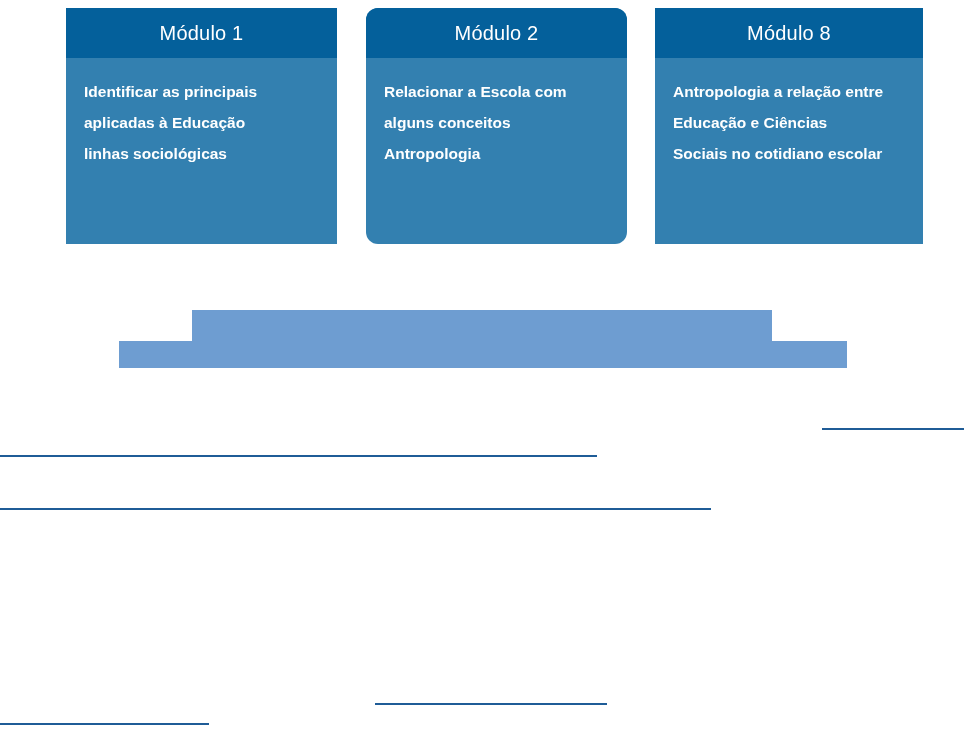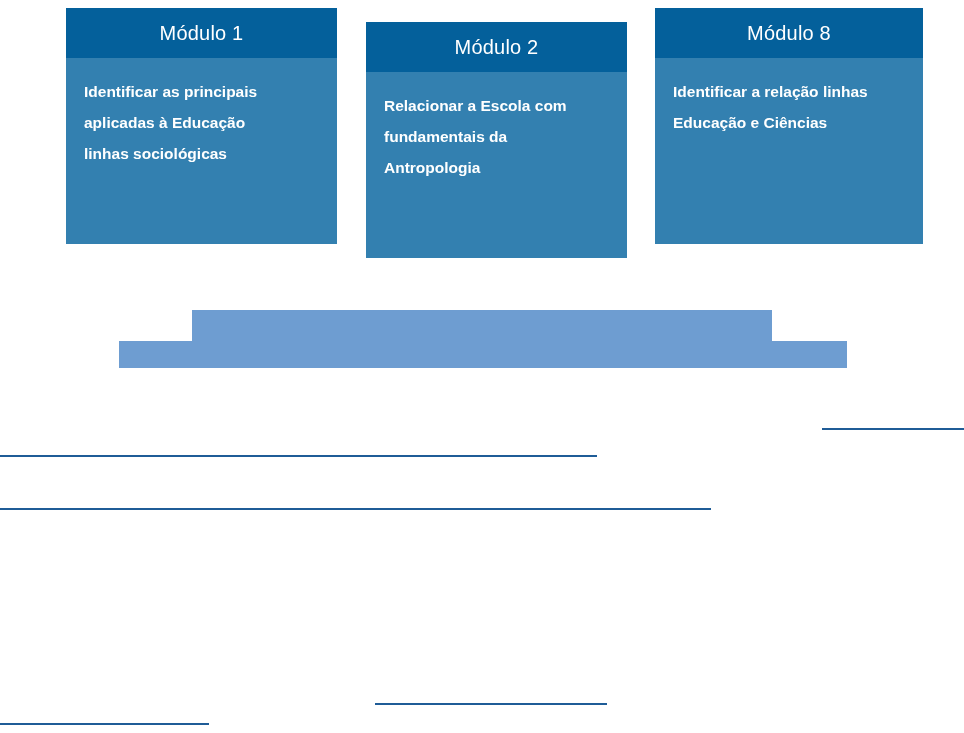--- a/index.html
+++ b/index.html
@@ -72,38 +72,39 @@
     <div class="card-header" style="background: rgb(4, 96, 155); color: rgb(255, 255, 255);">
       <span>Módulo 1</span>
     </div>
     <div class="card-body" style="color: rgb(255, 255, 255);">
       <span class="ln">Identificar as principais</span>
       <span class="ln">aplicadas à Educação</span>
       <span class="ln">linhas sociológicas</span>
     </div>
   </div>
 
-  <div class="card" id="card-1" style="left: 366px; top: 22px; width: 261px; height: 236px; background: rgb(51, 128, 176);">
+  <div class="card" id="card-1" style="left: 366px; top: 8px; width: 261px; height: 236px; background: rgb(51, 128, 176); border-radius: 12px;">
     <div class="card-header" style="background: rgb(4, 96, 155); color: rgb(255, 255, 255);">
       <span>Módulo 2</span>
     </div>
     <div class="card-body" style="color: #ffffff;">
       <span class="ln">Relacionar a Escola com</span>
-      <span class="ln">fundamentais da</span>
+      <span class="ln">alguns conceitos</span>
       <span class="ln">Antropologia</span>
     </div>
   </div>
 
   <div class="card" id="card-2" style="left: 655px; top: 8px; width: 268px; height: 236px; background: rgb(51, 128, 176);">
     <div class="card-header" style="background: rgb(4, 96, 155); color: rgb(255, 255, 255);">
       <span>Módulo 8</span>
     </div>
     <div class="card-body" style="color: rgb(255, 255, 255);">
-      <span class="ln">Identificar a relação linhas</span>
+      <span class="ln">Antropologia a relação entre</span>
       <span class="ln">Educação e Ciências</span>
+      <span class="ln">Sociais no cotidiano escolar</span>
     </div>
   </div>
 
   <div class="hl-bar" id="hl-0" style="left: 192px; top: 310px; width: 580px; height: 32px; background: rgb(110, 157, 209);"></div>
   <div class="hl-bar" id="hl-1" style="left: 119px; top: 341px; width: 728px; height: 27px; background: rgb(110, 157, 209);"></div>
 
   <div class="rule" id="rule-0" style="left: 822px; top: 428px; width: 142px; background: rgb(31, 92, 151);"></div>
   <div class="rule" id="rule-1" style="left: 0px; top: 455px; width: 597px; background: rgb(31, 92, 151);"></div>
   <div class="rule" id="rule-2" style="left: 0px; top: 508px; width: 711px; background: rgb(31, 92, 151);"></div>
   <div class="rule" id="rule-3" style="left: 375px; top: 703px; width: 232px; background: rgb(31, 92, 151);"></div>

